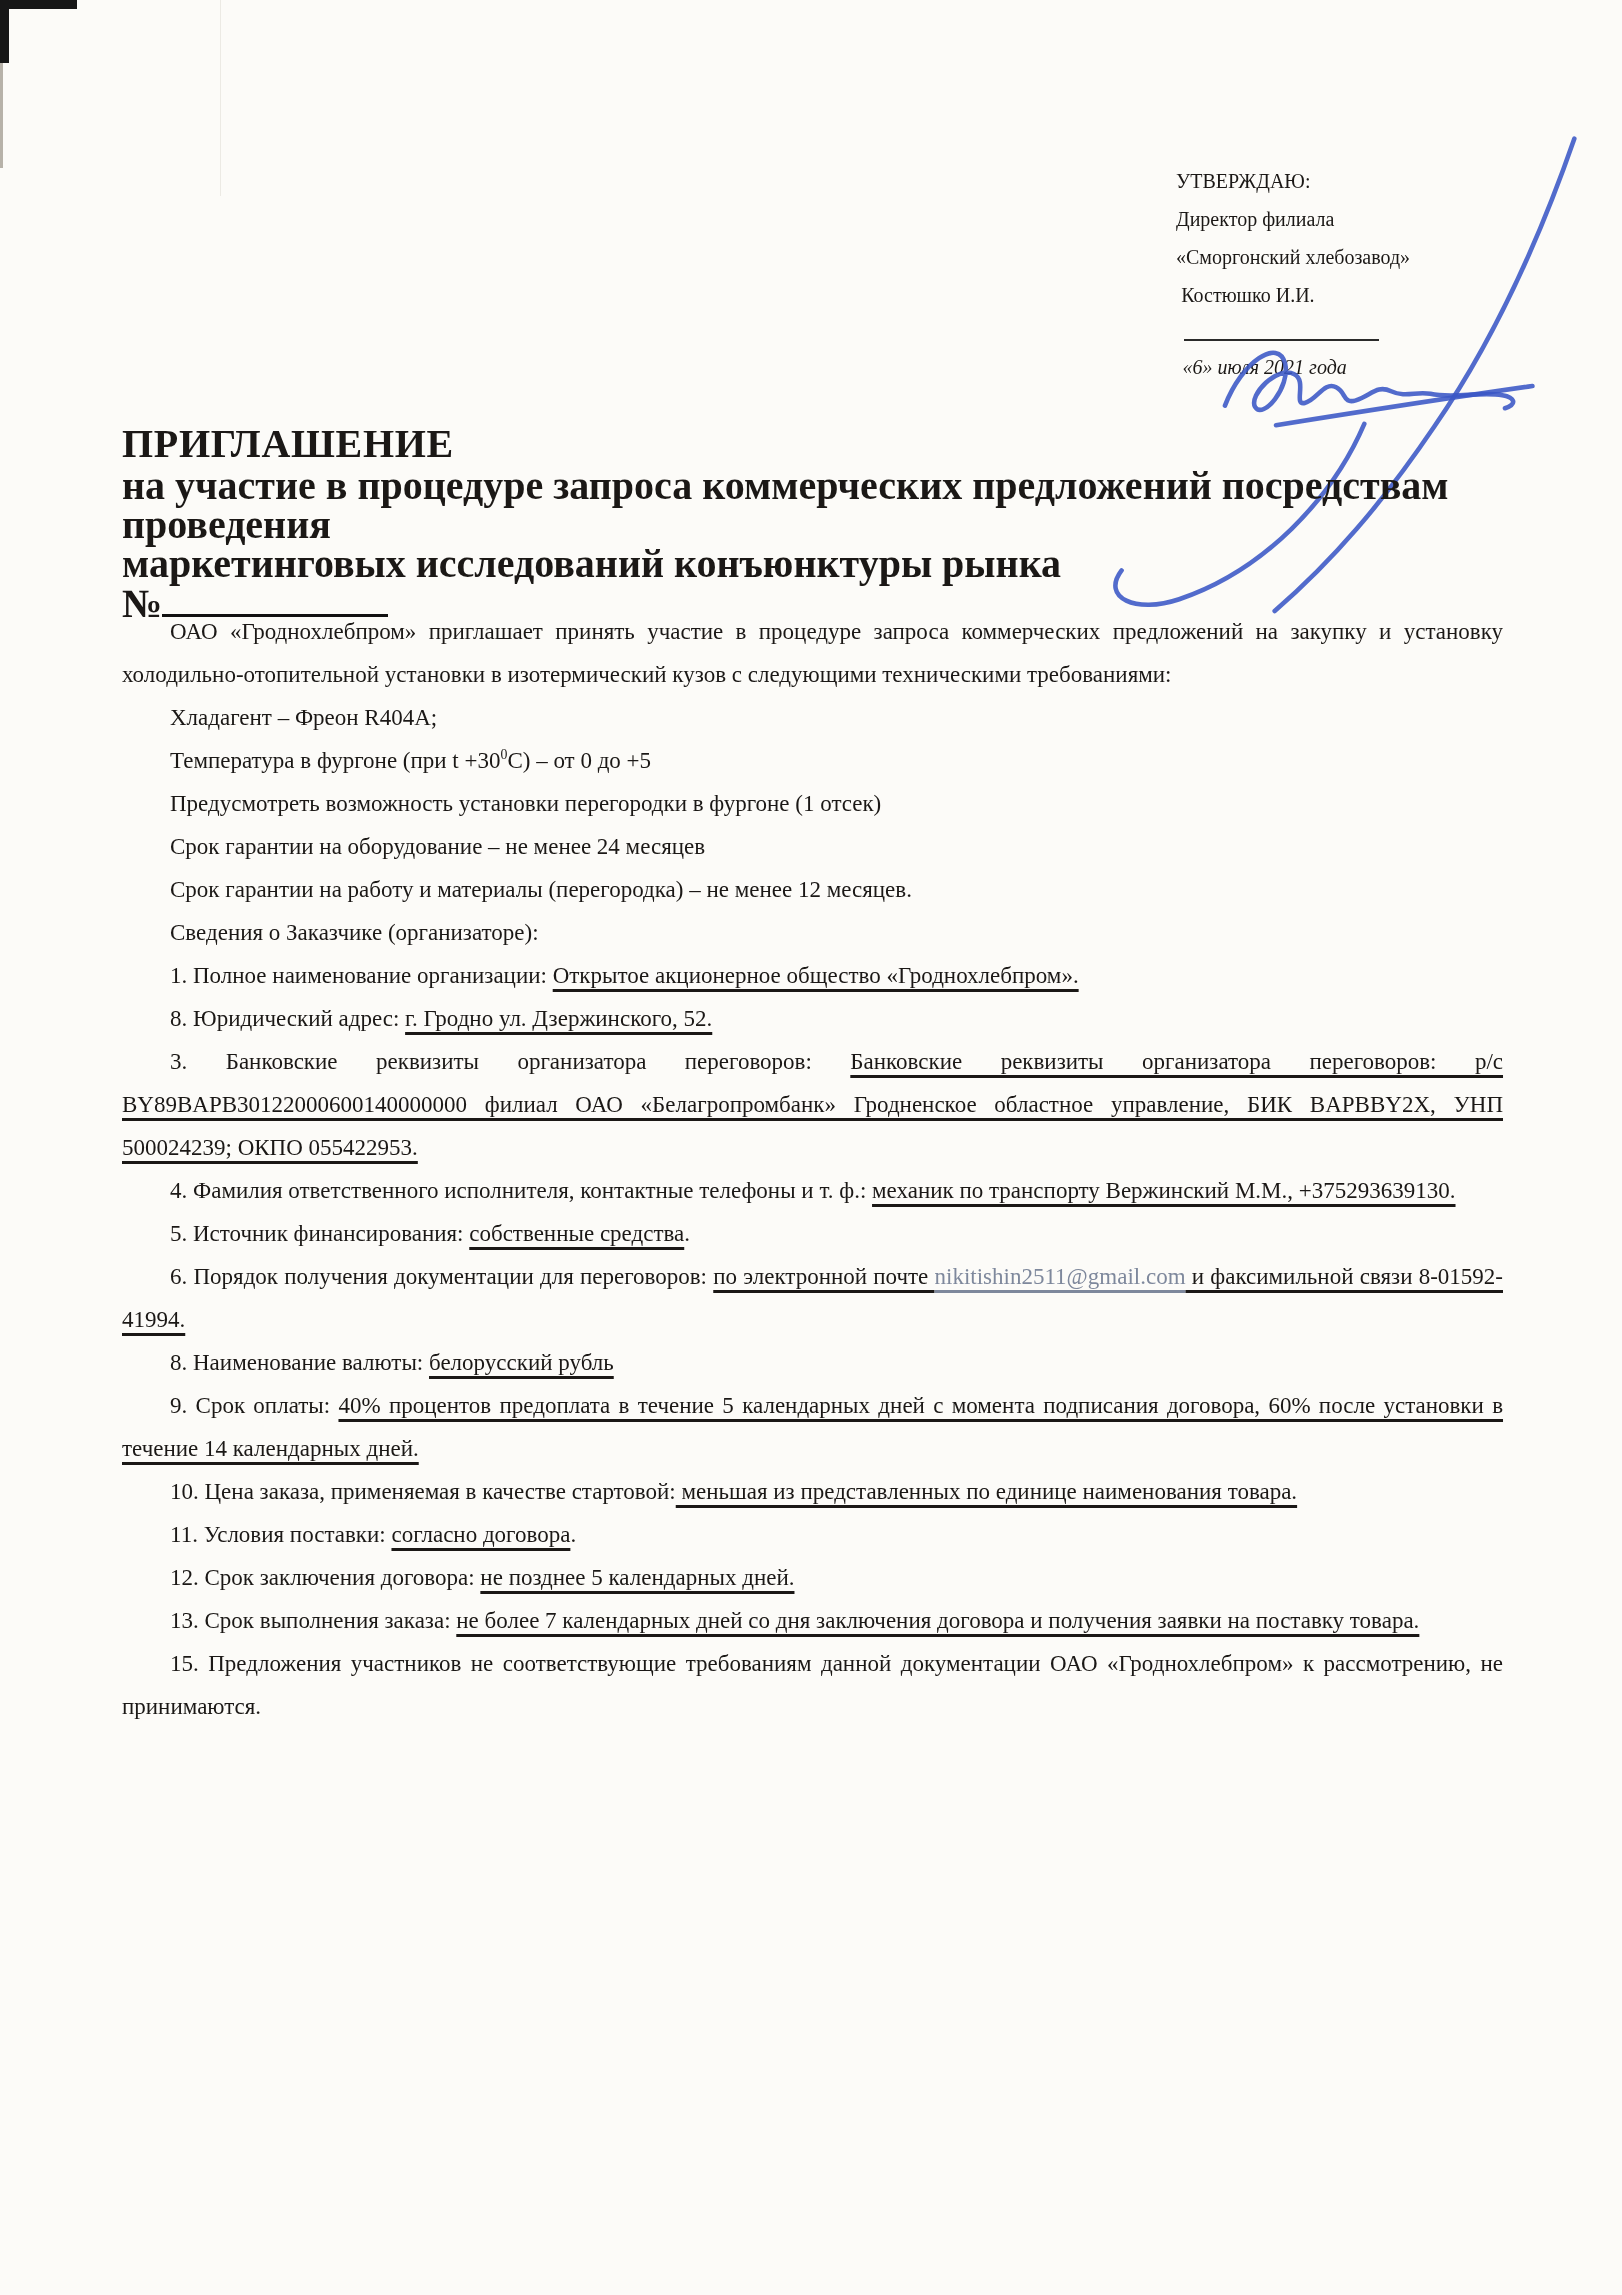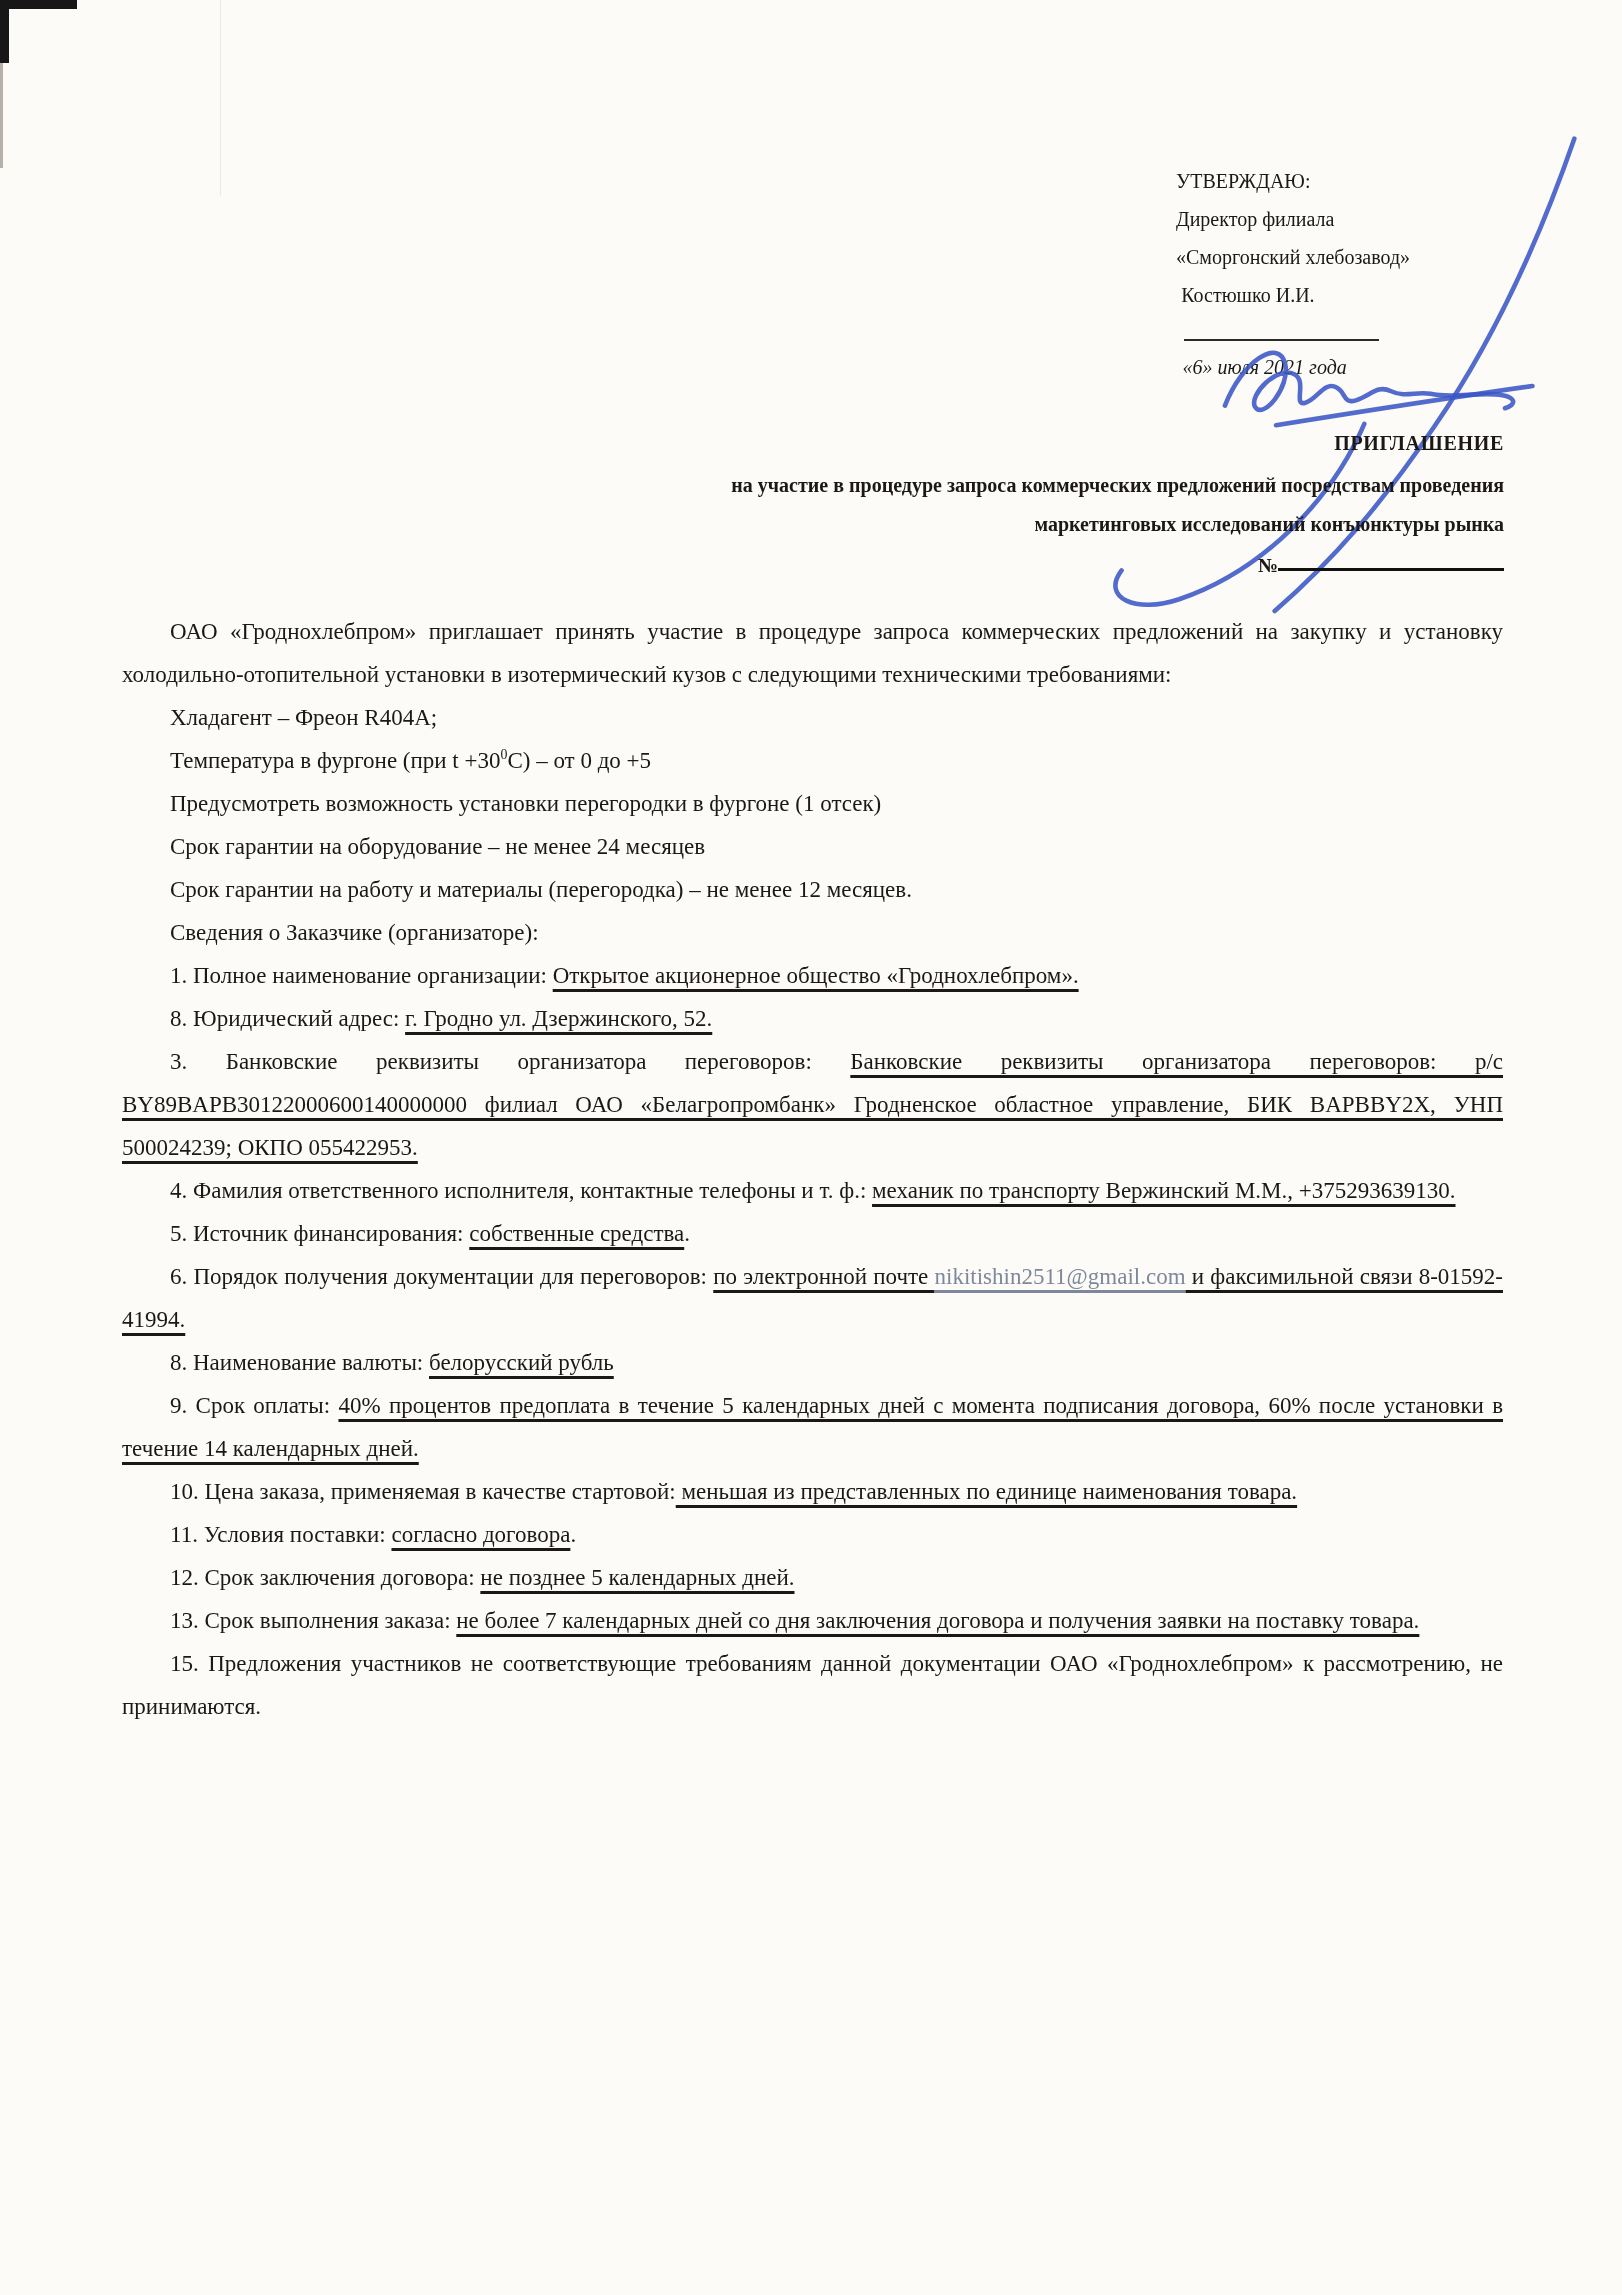--- a/index.html
+++ b/index.html
@@ -26,21 +26,21 @@
   .approval .date{padding-left:6.5px;font-style:italic;}
   .approval .name{padding-left:5.2px;}
 
   
   .ink{position:absolute;left:0;top:0;pointer-events:none;}
   .ink path{fill:none;stroke:var(--ink,#3a57c5);stroke-width:7;stroke-linecap:round;opacity:.88;}
 
   
   .titleblock{
     position:absolute;left:122px;right:119px;top:424px;
-    text-align:right;font-weight:bold;font-size:20px;line-height:39px;
+    text-align:left;font-weight:bold;font-size:40px;line-height:39px;
   }
   .titleblock .heading{letter-spacing:0.7px;margin-bottom:2.6px;}
   .number-line{margin-top:1.3px;}
   .blank-line{
     display:inline-block;width:226px;height:23.6px;
     border-bottom:3.9px solid #111;vertical-align:baseline;
   }
 
   
   .docbody{

